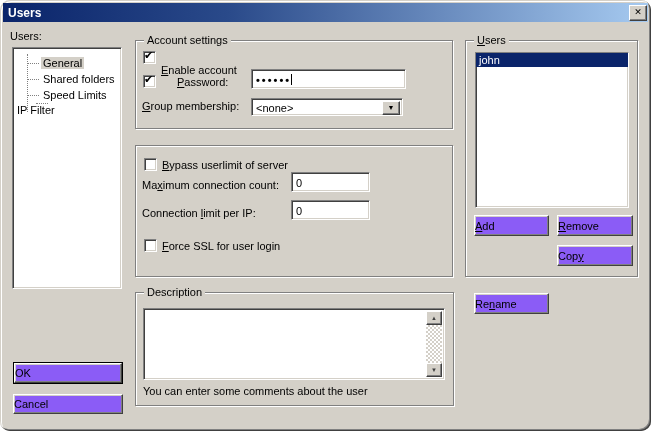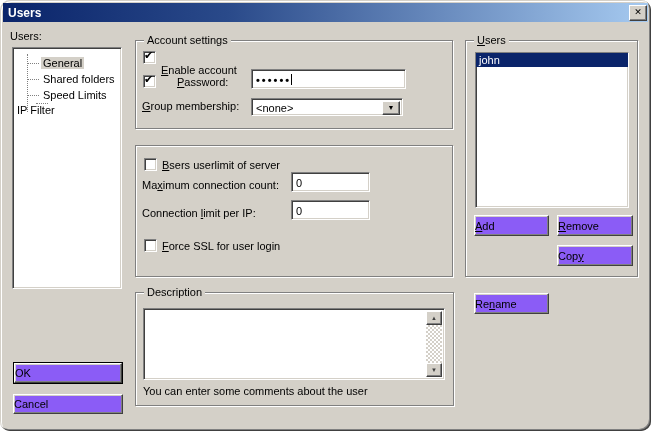--- a/index.html
+++ b/index.html
@@ -150,21 +150,21 @@
     <div class="sunken txt" style="left:115px; top:57px; width:152px; height:18px;">
       <span class="val" style="top:0;">&lt;none&gt;</span>
       <span class="combo-btn">▼</span>
     </div>
   </div>
 
   <div class="group" style="left:135px; top:145px; width:316px; height:130px;">
     <div class="cb" style="left:8px; top:12px;">
       <span class="check"></span>
     </div>
-    <span class="lbl" style="left:26px; top:13px;"><span></span><span class="u">B</span><span>sers userlimit of server</span></span>
+    <span class="lbl" style="left:26px; top:13px;"><span></span><span class="u">B</span><span>ypass userlimit of server</span></span>
 
     <span class="lbl" style="left:6px; top:33px;"><span>Ma</span><span class="u">x</span><span>imum connection count:</span></span>
     <div class="sunken txt" style="left:155px; top:26px; width:79px; height:20px;">
       <span class="val">0</span>
     </div>
 
     <span class="lbl" style="left:6px; top:61px;"><span>Connection </span><span class="u">l</span><span>imit per IP:</span></span>
     <div class="sunken txt" style="left:155px; top:54px; width:79px; height:20px;">
       <span class="val">0</span>
     </div>

